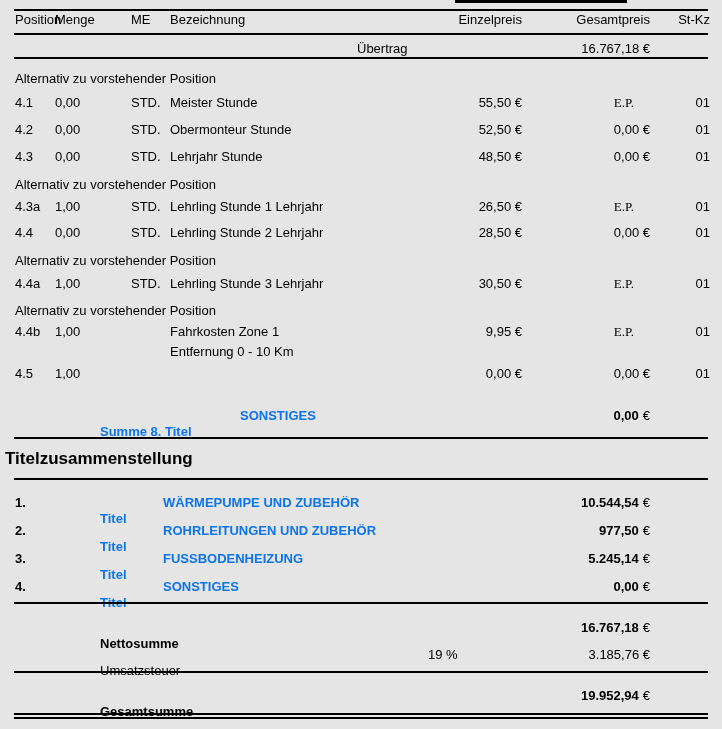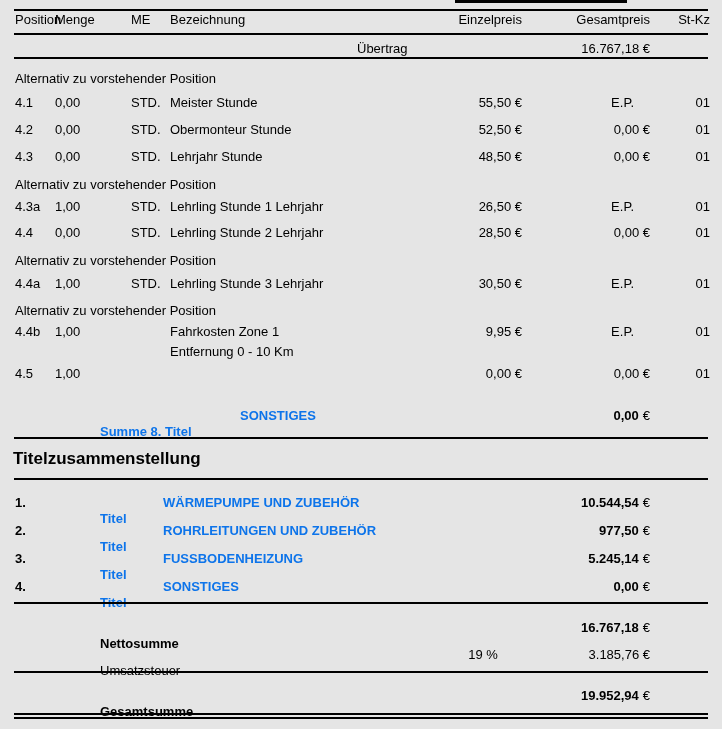--- a/index.html
+++ b/index.html
@@ -8,32 +8,32 @@
   .hr{position:absolute;left:14px;width:694px;height:2px;background:#000;}
   .hr.thin{height:1.5px;}
   .row{position:absolute;left:0;width:722px;line-height:15px;}
   .c-pos{position:absolute;left:15px;}
   .c-menge{position:absolute;left:55px;width:70px;}
   .c-me{position:absolute;left:131px;}
   .c-bez{position:absolute;left:170px;width:280px;}
   .c-bez div{height:20px;line-height:15px;}
   .c-einz{position:absolute;left:412px;width:110px;text-align:right;}
   .c-gp{position:absolute;left:528px;width:122px;text-align:right;}
-  .c-gp.ep{padding-right:16px;width:106px;}
+  .c-gp.ep{padding-right:16px;width:106px;font-family:Liberation Serif, serif;}
   .c-st{position:absolute;left:663px;width:47px;text-align:right;}
   .c-x88{position:absolute;left:100px;margin-top:16px;}
   .c-x163{position:absolute;left:163px;}
   .c-x240{position:absolute;left:240px;}
   .c-x357{position:absolute;left:357px;}
-  .c-pct{position:absolute;left:448px;width:70px;text-align:center;}
+  .c-pct{position:absolute;left:428px;width:70px;text-align:left;}
   .bold{font-weight:bold;}
   .blue{color:var(--accent,#0d74ea);font-weight:bold;}
   .money b{font-weight:bold;}
   .money .eur{margin-left:4px;font-weight:normal;}
-  .heading{position:absolute;left:13px;font-size:17px;font-weight:bold;line-height:20px;}
+  .heading{position:absolute;left:5px;font-size:17px;font-weight:bold;line-height:20px;}
   .topcut{position:absolute;top:0;left:455px;width:172px;height:2.5px;background:#000;}
 </style>
 </head>
 <body>
 
 <div class="page">
 
   <div class="topcut"></div>
 
   <div class="hr" style="top:9px"></div>

